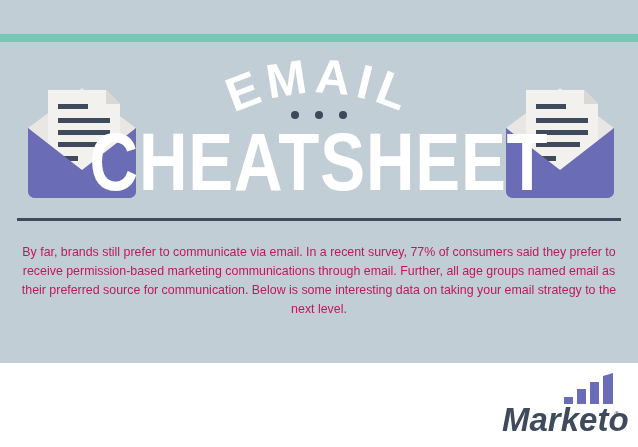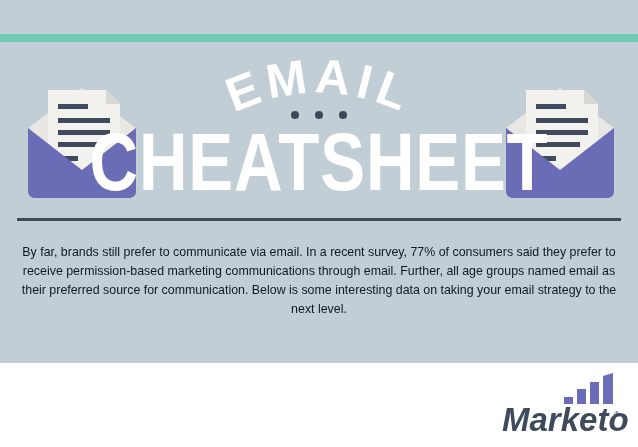--- a/index.html
+++ b/index.html
@@ -114,21 +114,21 @@
     background: #3f4b5c;
   }
 
   
   .body-copy {
     position: absolute;
     left: 14px;
     top: 231px;
     width: 610px;
     text-align: center;
-    color: #0f172a;
+    color: #be185d;
     font-size: 12.4px;
     line-height: 19px;
   }
 
   
   .footer {
     position: absolute;
     left: 0;
     top: 363px;
     width: 638px;

